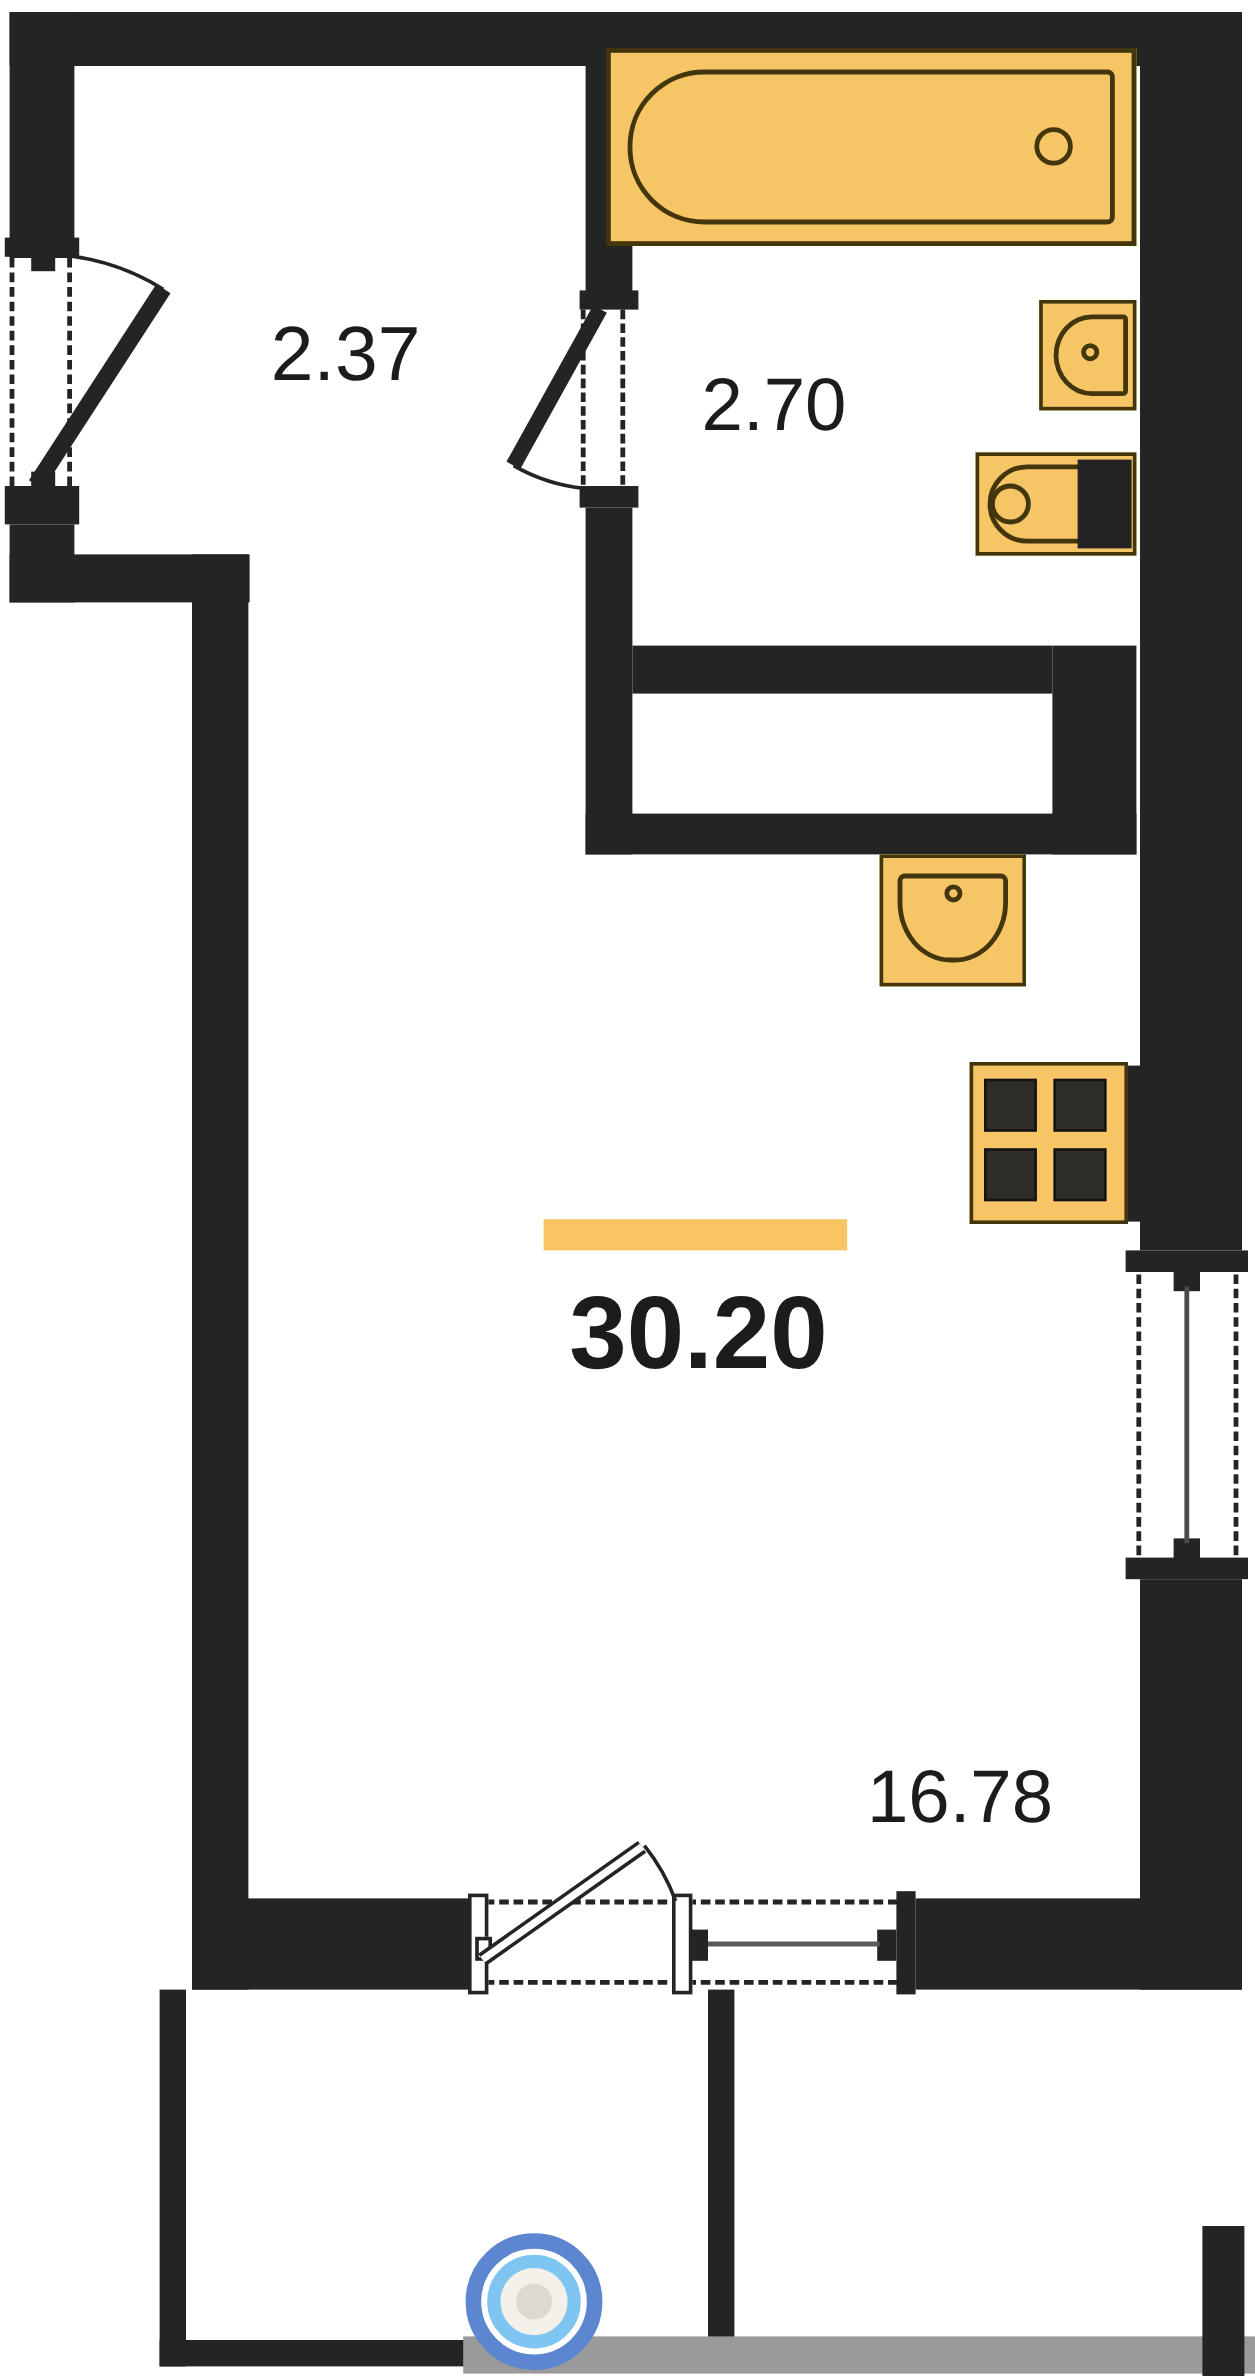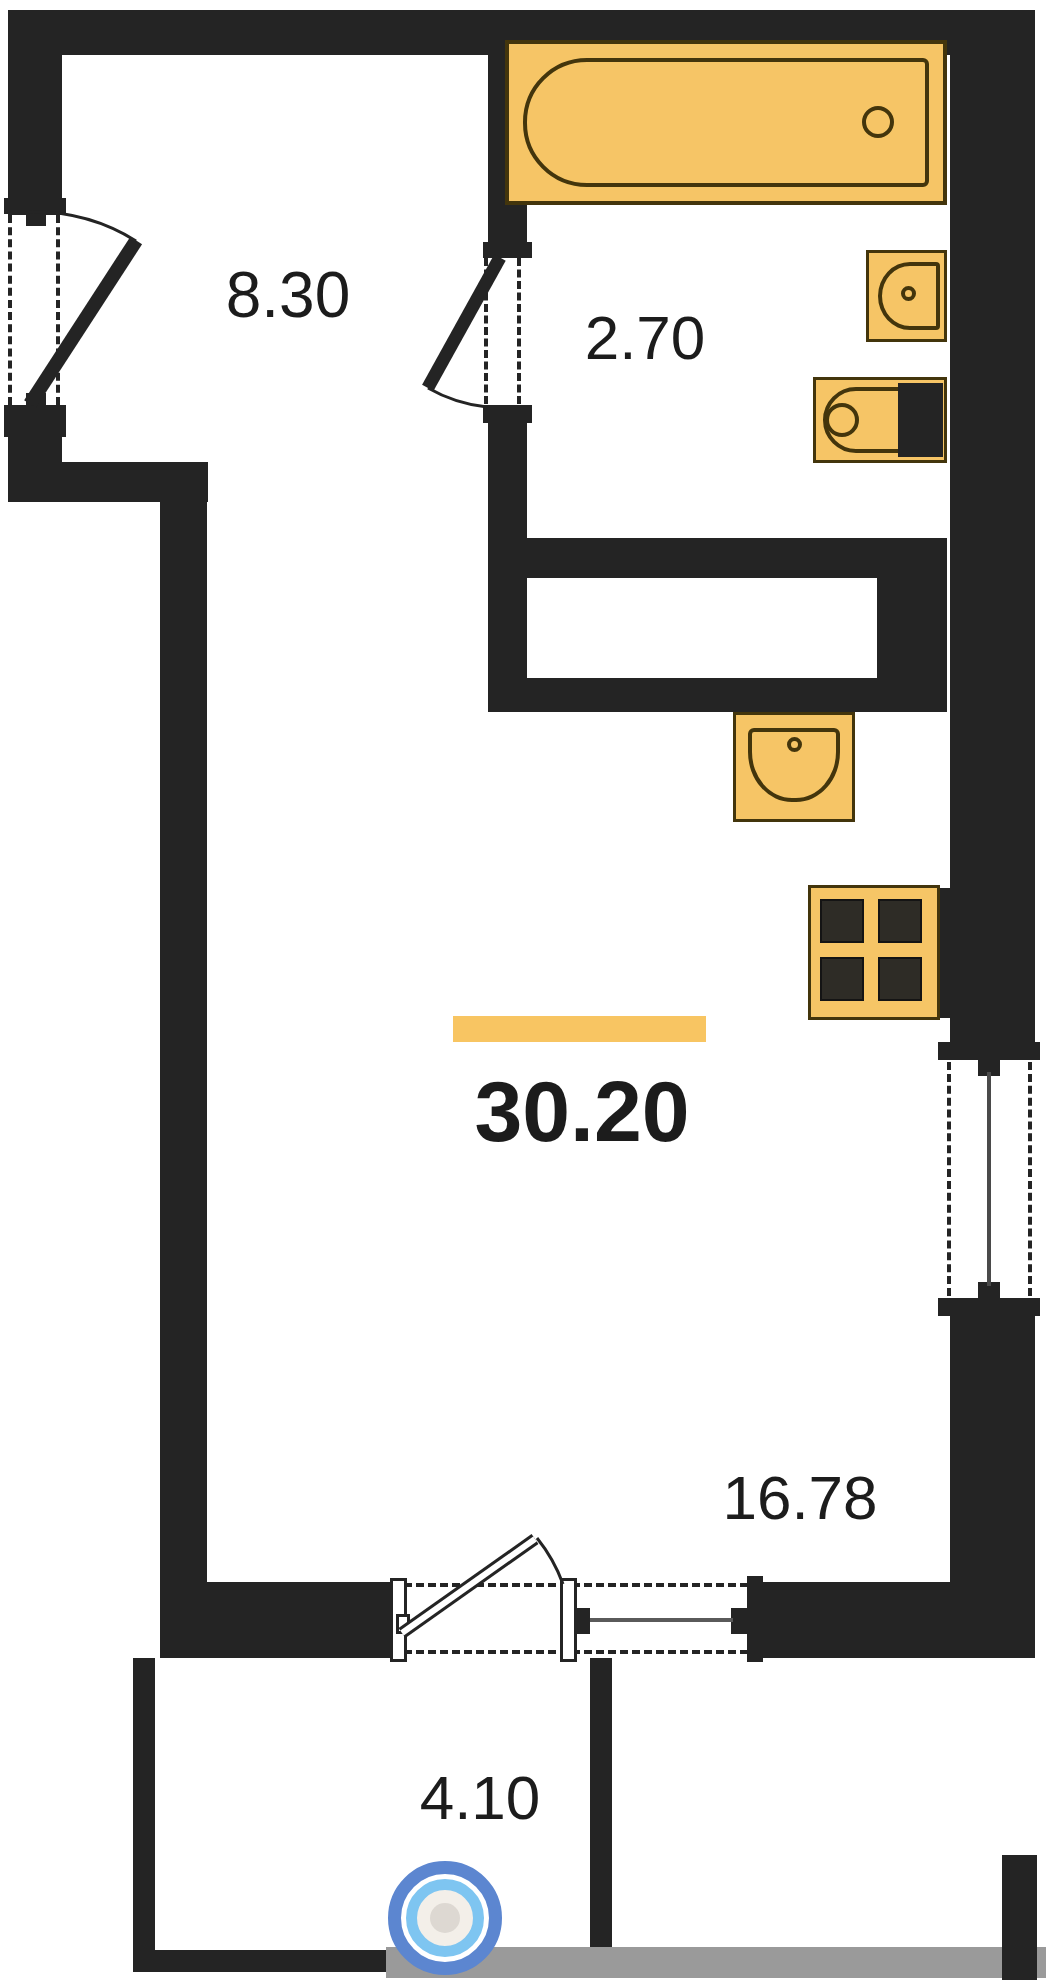--- a/index.html
+++ b/index.html
@@ -114,26 +114,25 @@
   <svg class="overlay" viewBox="0 0 1046 1980">
     <path d="M136,241 A194,194 0 0 0 27,212" fill="none" stroke="#242424" stroke-width="3"></path>
     <path d="M428,388 A149,149 0 0 0 487,407" fill="none" stroke="#242424" stroke-width="3"></path>
     <path d="M537,1538 A163,163 0 0 1 563,1584" fill="none" stroke="#242424" stroke-width="3"></path>
     <line x1="402" y1="1633" x2="535" y2="1539" stroke="#242424" stroke-width="12"></line>
     <line x1="402" y1="1633" x2="535" y2="1539" stroke="#ffffff" stroke-width="6"></line>
     <line x1="590" y1="1620" x2="733" y2="1620" stroke="#5a5a5a" stroke-width="4"></line>
     <line x1="989" y1="1072" x2="989" y2="1286" stroke="#4a4a4a" stroke-width="4"></line>
   </svg>
 
-  <div class="lbl" style="left:180px;top:258px;width:216px;font-size:64px;">8.30</div>
+  <div class="lbl" style="left:180px;top:258px;width:216px;font-size:64px;">2.37</div>
   <div class="lbl" style="left:537px;top:302px;width:216px;font-size:62px;">2.70</div>
   <div class="bar"></div>
   <div class="lbl" style="left:432px;top:1062px;width:300px;font-size:86px;font-weight:bold;">30.20</div>
   <div class="lbl" style="left:690px;top:1462px;width:220px;font-size:62px;">16.78</div>
-  <div class="lbl" style="left:370px;top:1762px;width:220px;font-size:62px;">4.10</div>
 
   <div class="wm-band"></div>
   <div class="wm-stub"></div>
   <div class="logo-outer"></div>
   <div class="logo-inner"></div>
   <div class="logo-core"></div>
 
 </div>
 
 </body></html>

